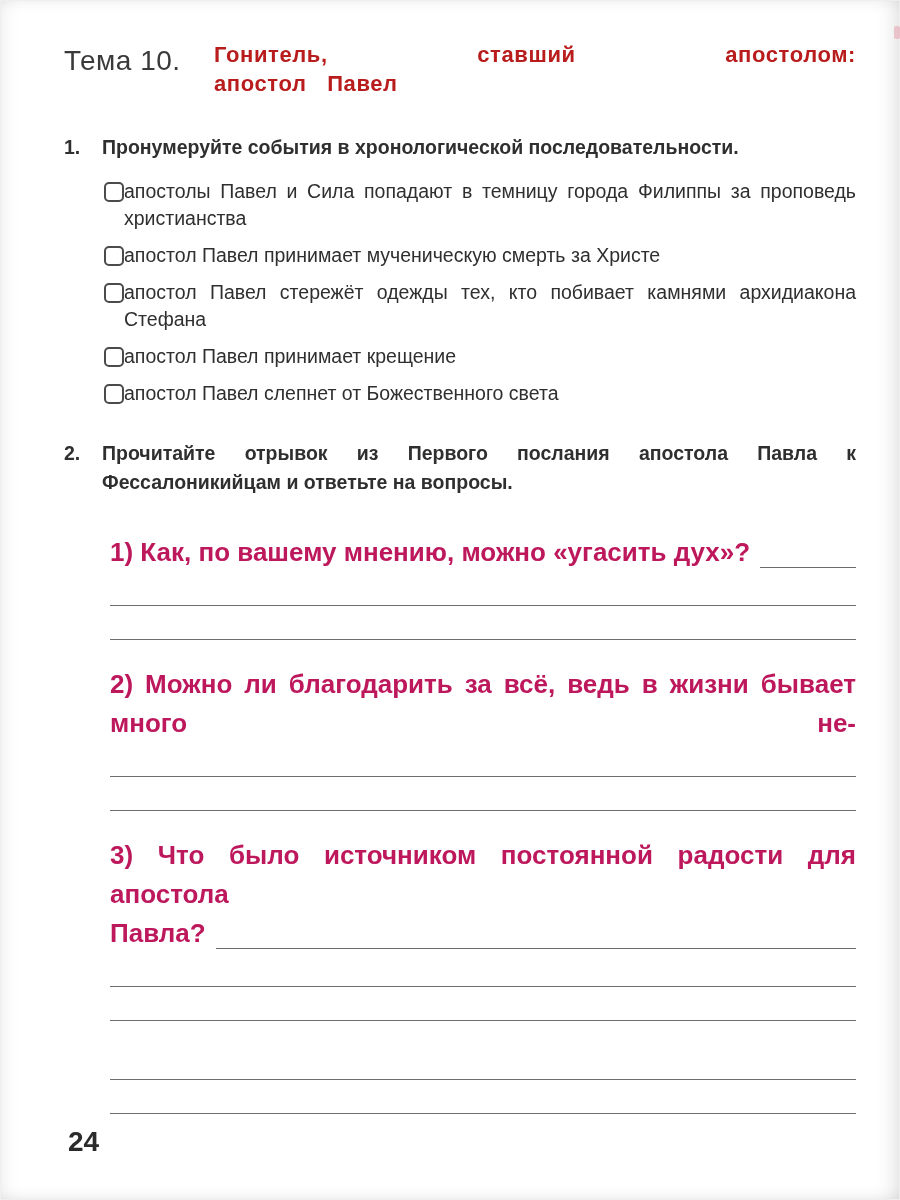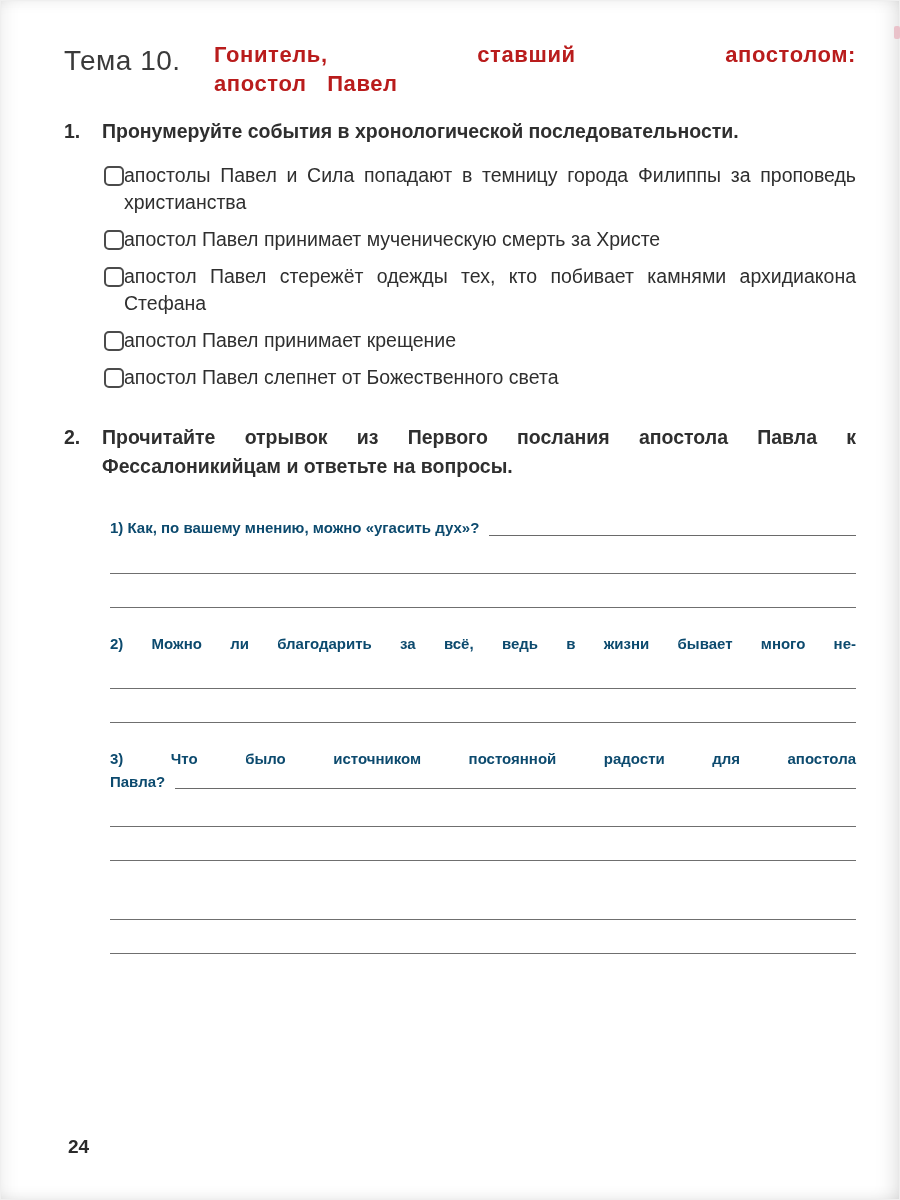--- a/index.html
+++ b/index.html
@@ -13,49 +13,49 @@
     color:#2f2f2f;
     font-family:"Liberation Sans",sans-serif;
     box-shadow:
       inset 0 0 0 1px #efefef,
       inset -16px 0 26px -18px rgba(0,0,0,.22),
       inset 16px 0 24px -20px rgba(0,0,0,.14),
       inset 0 14px 20px -18px rgba(0,0,0,.10),
       inset 0 -12px 20px -16px rgba(0,0,0,.14);
   }
   
-  .hdr{display:flex;margin-bottom:18px;}
+  .hdr{display:flex;margin-bottom:34px;}
   .theme{flex:none;width:150px;font-size:28px;letter-spacing:.5px;padding-top:5px;color:#3a3a3a;}
   .title{flex:1;font-size:22px;font-weight:bold;line-height:1.34;letter-spacing:.6px;color:#b91c1c;}
   .title .l1{text-align:justify;text-align-last:justify;}
   .title .l2{word-spacing:14px;}
   
   .prompt{position:relative;padding-left:38px;margin:0 0 16px 0;
           font-weight:bold;font-size:19.5px;line-height:1.5;text-align:justify;}
   .prompt .num{position:absolute;left:0;top:0;}
   
   .items{margin:0 0 0 40px;}
   .item{display:flex;margin-bottom:10px;font-size:19.5px;line-height:1.38;text-align:justify;}
   .checkbox{flex:none;width:16px;height:16px;border:2px solid #4b4b4b;border-radius:5px;margin-top:4px;background:#fff;}
   .task2{margin-top:32px;}
   
   .quote{margin:24px 0 0 44px;font-family:"Liberation Serif",serif;font-size:21px;line-height:1.3;color:#262626;}
   .quote p{margin:0;text-indent:20px;}
   
   .questions{margin-left:46px;}
-  .question{margin-top:25px;font-weight:bold;font-size:15px;color:#0c4a6e;}
+  .question{margin-top:25px;font-weight:bold;font-size:26px;color:#be185d;}
   .question:first-child{margin-top:36px;}
   .qline{line-height:1.5;}
   .qline.justify .qtext{display:block;width:100%;text-align:justify;text-align-last:justify;}
   .qline.last{display:flex;align-items:flex-end;}
   .qline.last .qtext{flex:none;white-space:nowrap;}
   .fill{flex:1;margin-left:10px;margin-bottom:4px;border-bottom:1.5px solid #6a6a6a;height:0;}
   .answer-line{height:33px;border-bottom:1.5px solid #6f6f6f;}
   
-  .pagenum{position:absolute;left:68px;bottom:42px;font-size:19px;font-weight:bold;color:#2b2b2b;}
+  .pagenum{position:absolute;left:68px;bottom:42px;font-size:28px;font-weight:bold;color:#2b2b2b;}
   .scan-mark{position:absolute;right:0;top:26px;width:6px;height:13px;background:#e9b6c0;border-radius:2px;opacity:.8;}
 </style>
 </head>
 <body>
 
 <div class="sheet">
 
   <div class="scan-mark"></div>
 
   <div class="hdr">

